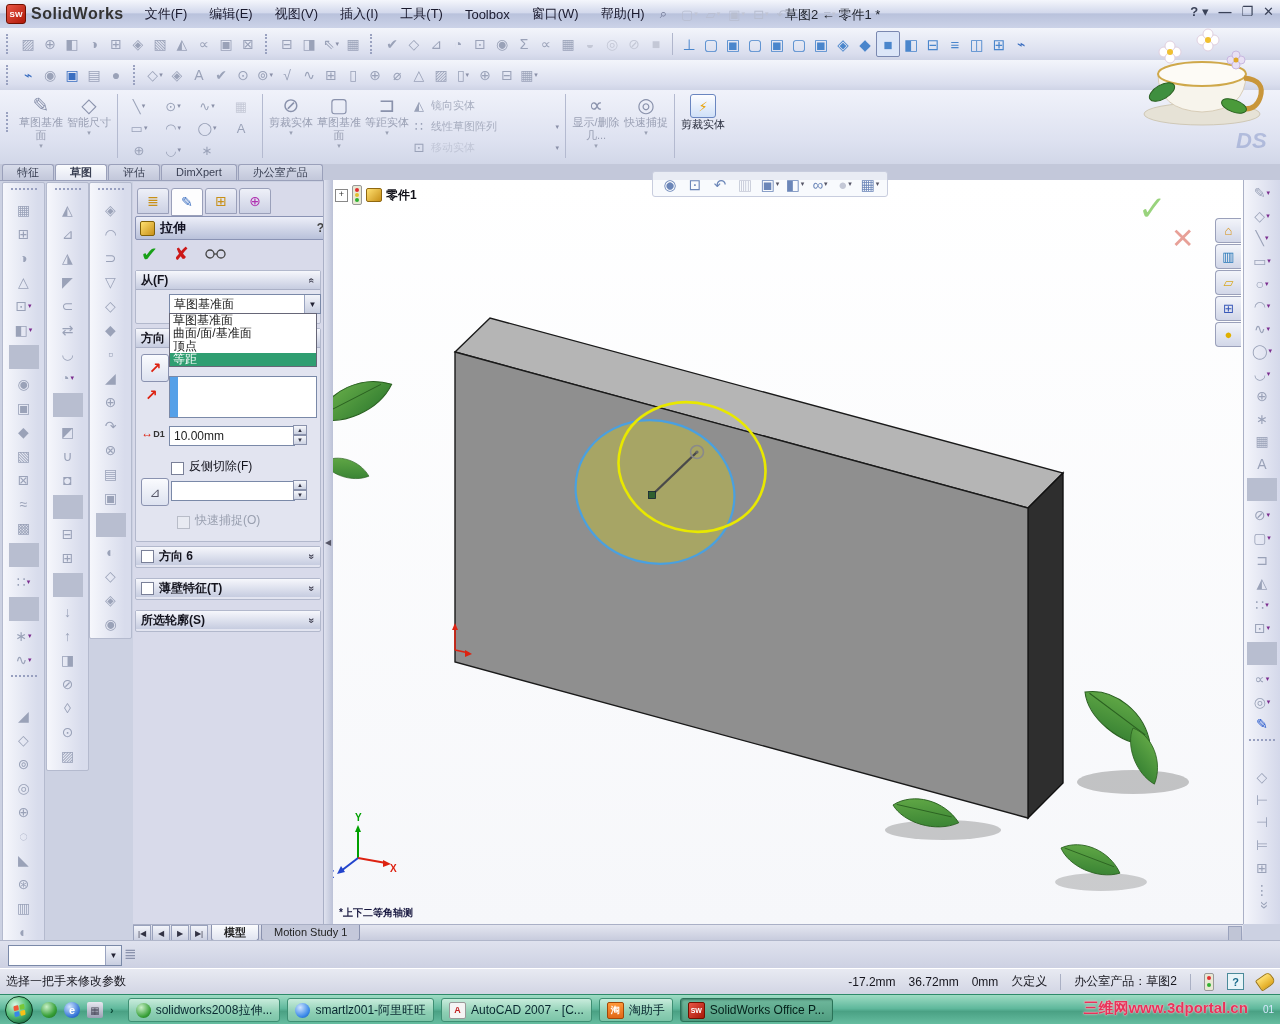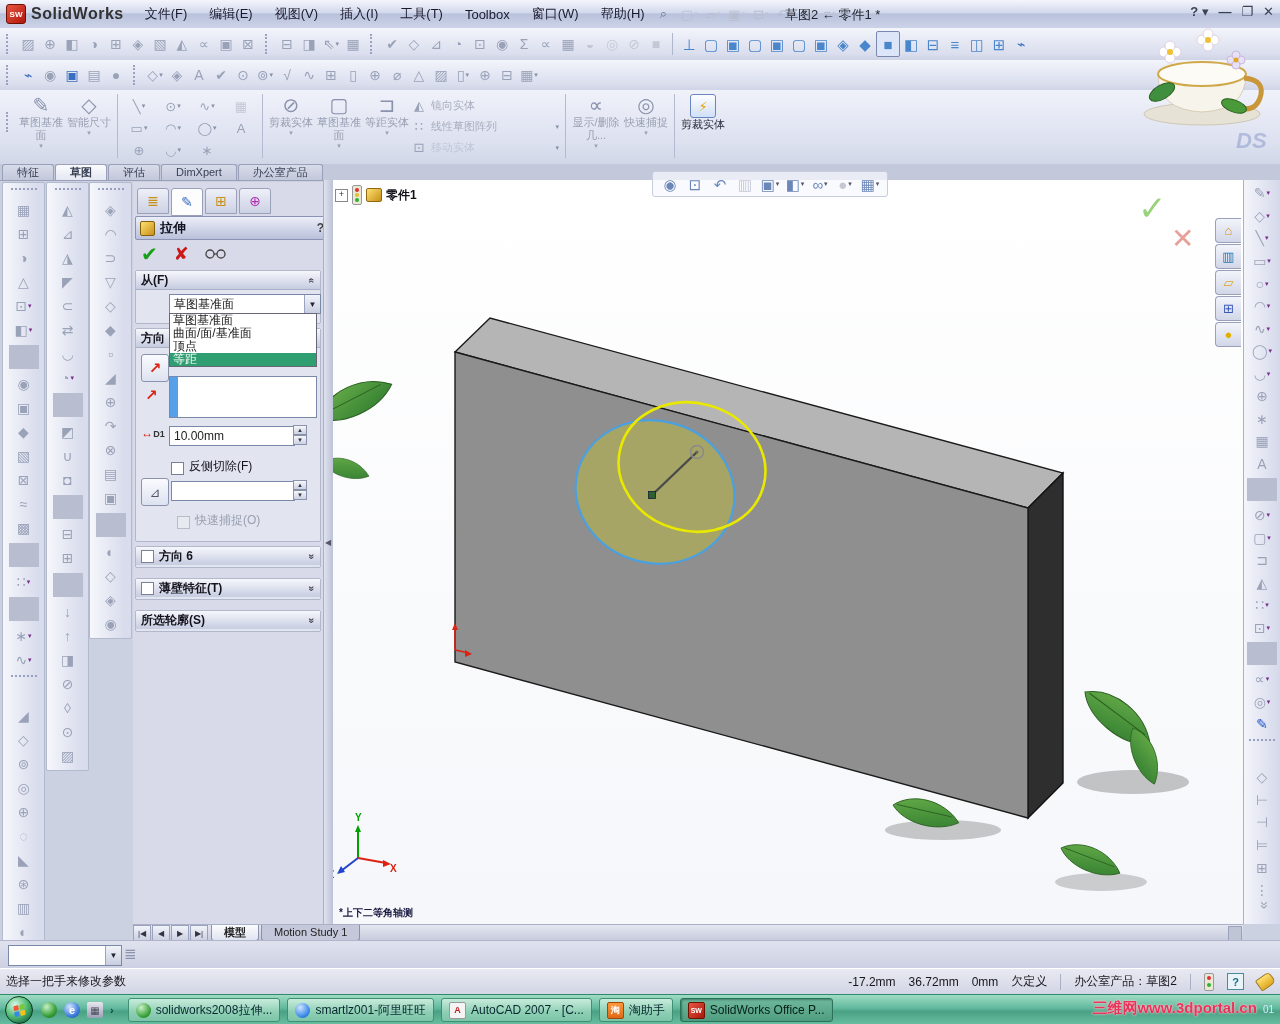--- a/index.html
+++ b/index.html
@@ -158,21 +158,21 @@
   #ql-more{color:#0a4a38;font-weight:bold;font-size:11px;}
   .taskbtn{height:22px;border-radius:3px;border:1px solid #3e8f73;background:linear-gradient(#c8ecdc,#8ecfb4 60%,#7cc4a8);display:flex;align-items:center;gap:5px;padding:0 7px;margin-right:7px;font-size:12px;color:#082830;max-width:150px;white-space:nowrap;overflow:hidden;cursor:default;}
   .taskbtn.active{background:linear-gradient(#6fb89c,#4f9d80);border-color:#2a7258;box-shadow:inset 1px 1px 2px rgba(0,40,30,.4);color:#04201a;}
   .tbic{width:15px;height:15px;border-radius:2px;font-size:9px;font-weight:bold;display:flex;align-items:center;justify-content:center;flex:none;}
   .ic-green{background:radial-gradient(circle at 35% 30%,#c8f0c8,#38a038 65%,#186818);border-radius:50%;color:#fff;}
   .ic-ww{background:radial-gradient(circle at 35% 30%,#cfe4ff,#3888e8 65%,#1850a8);border-radius:50%;color:#fff;}
   .ic-acad{background:#f4f4f4;border:1px solid #999;color:#c02020;}
   .ic-tao{background:linear-gradient(#ff9838,#e06818);color:#fff;border:1px solid #a04808;}
   .ic-sw{background:linear-gradient(135deg,#e85545,#a81808);color:#fff;border:1px solid #701000;font-size:7px;}
   #watermark{position:absolute;right:6px;top:999px;font-size:15px;font-weight:bold;color:#e8335a;text-shadow:0 0 3px #ffc0cc,0 0 1px #fff;z-index:9;}
-  #watermark .clk{font-size:10px;color:#d8e8ff;font-weight:normal;margin-left:6px;text-shadow:none;}
+  #watermark .clk{font-size:10px;color:#d8e8ff;font-weight:normal;margin-left:15px;text-shadow:none;}
   
   #teacup{left:1132px;top:26px;width:146px;height:102px;z-index:4;}
   #ds-logo{left:1236px;top:128px;font-size:22px;font-weight:bold;font-style:italic;color:rgba(110,130,190,0.4);z-index:3;}
   .rot90{transform:rotate(90deg);display:inline-block;}
 </style>
 </head>
 <body>
 
 <div id="titlebar" class="abs">
   <div id="sw-logo">

